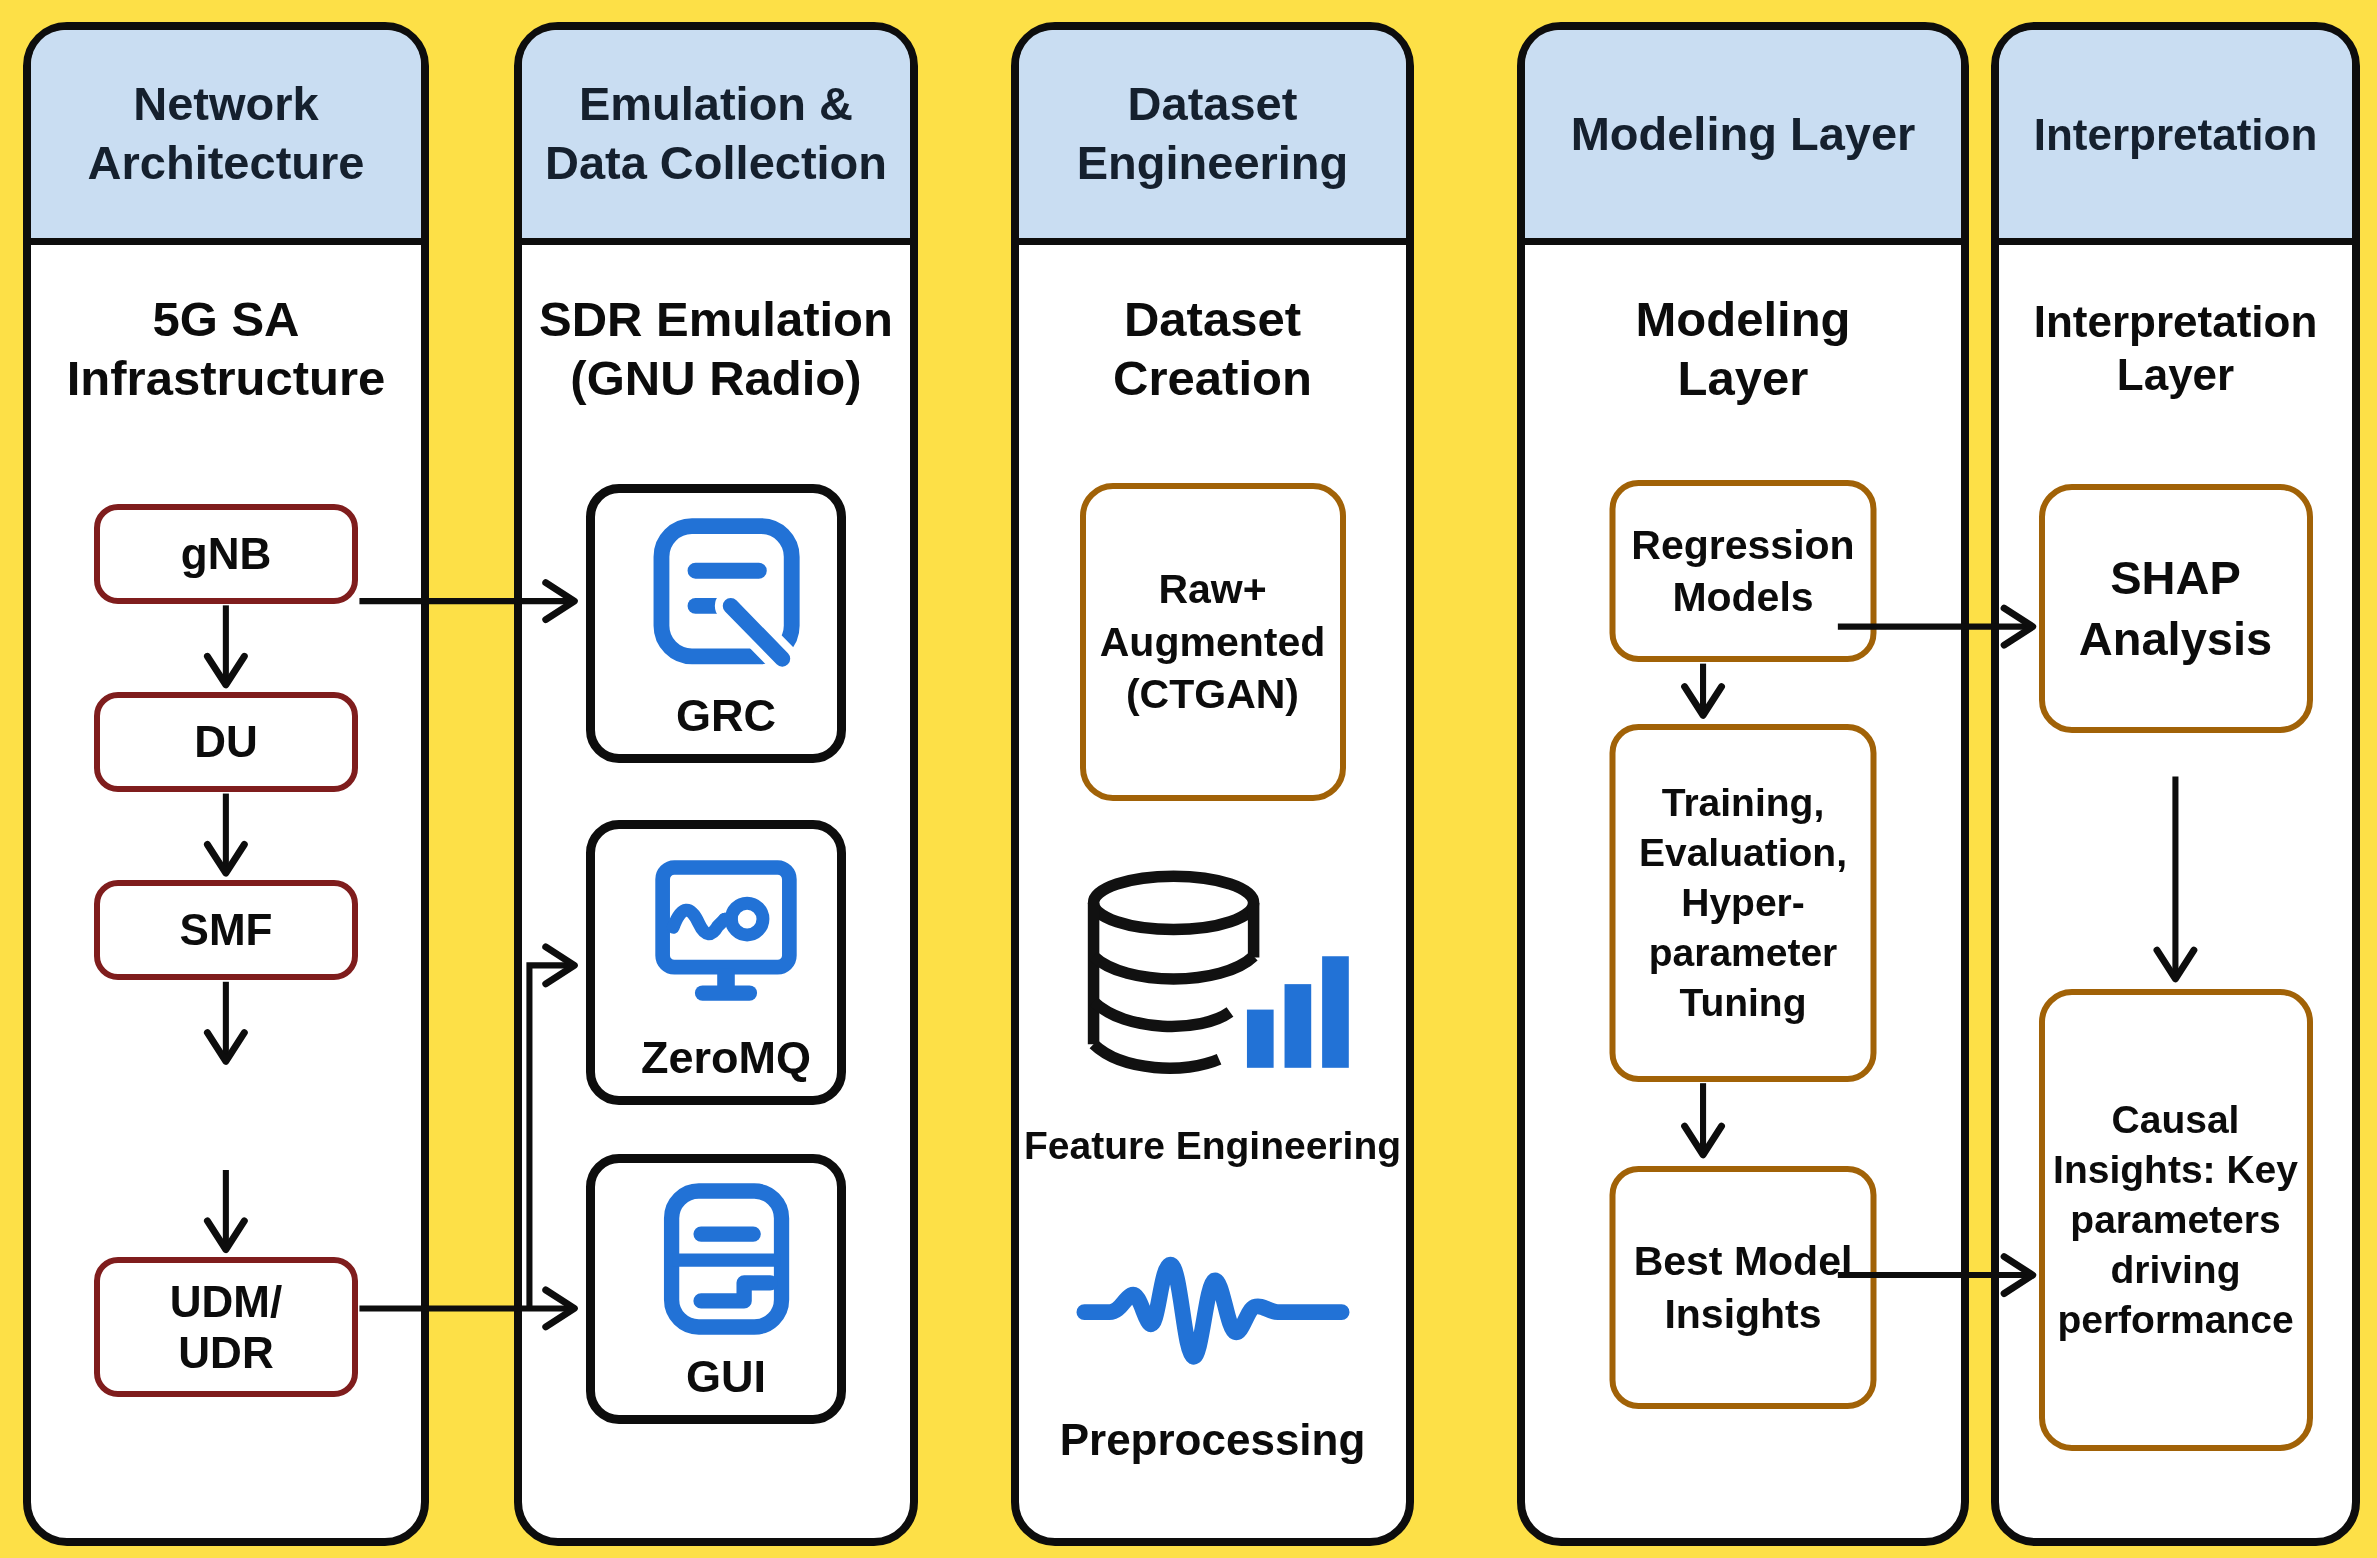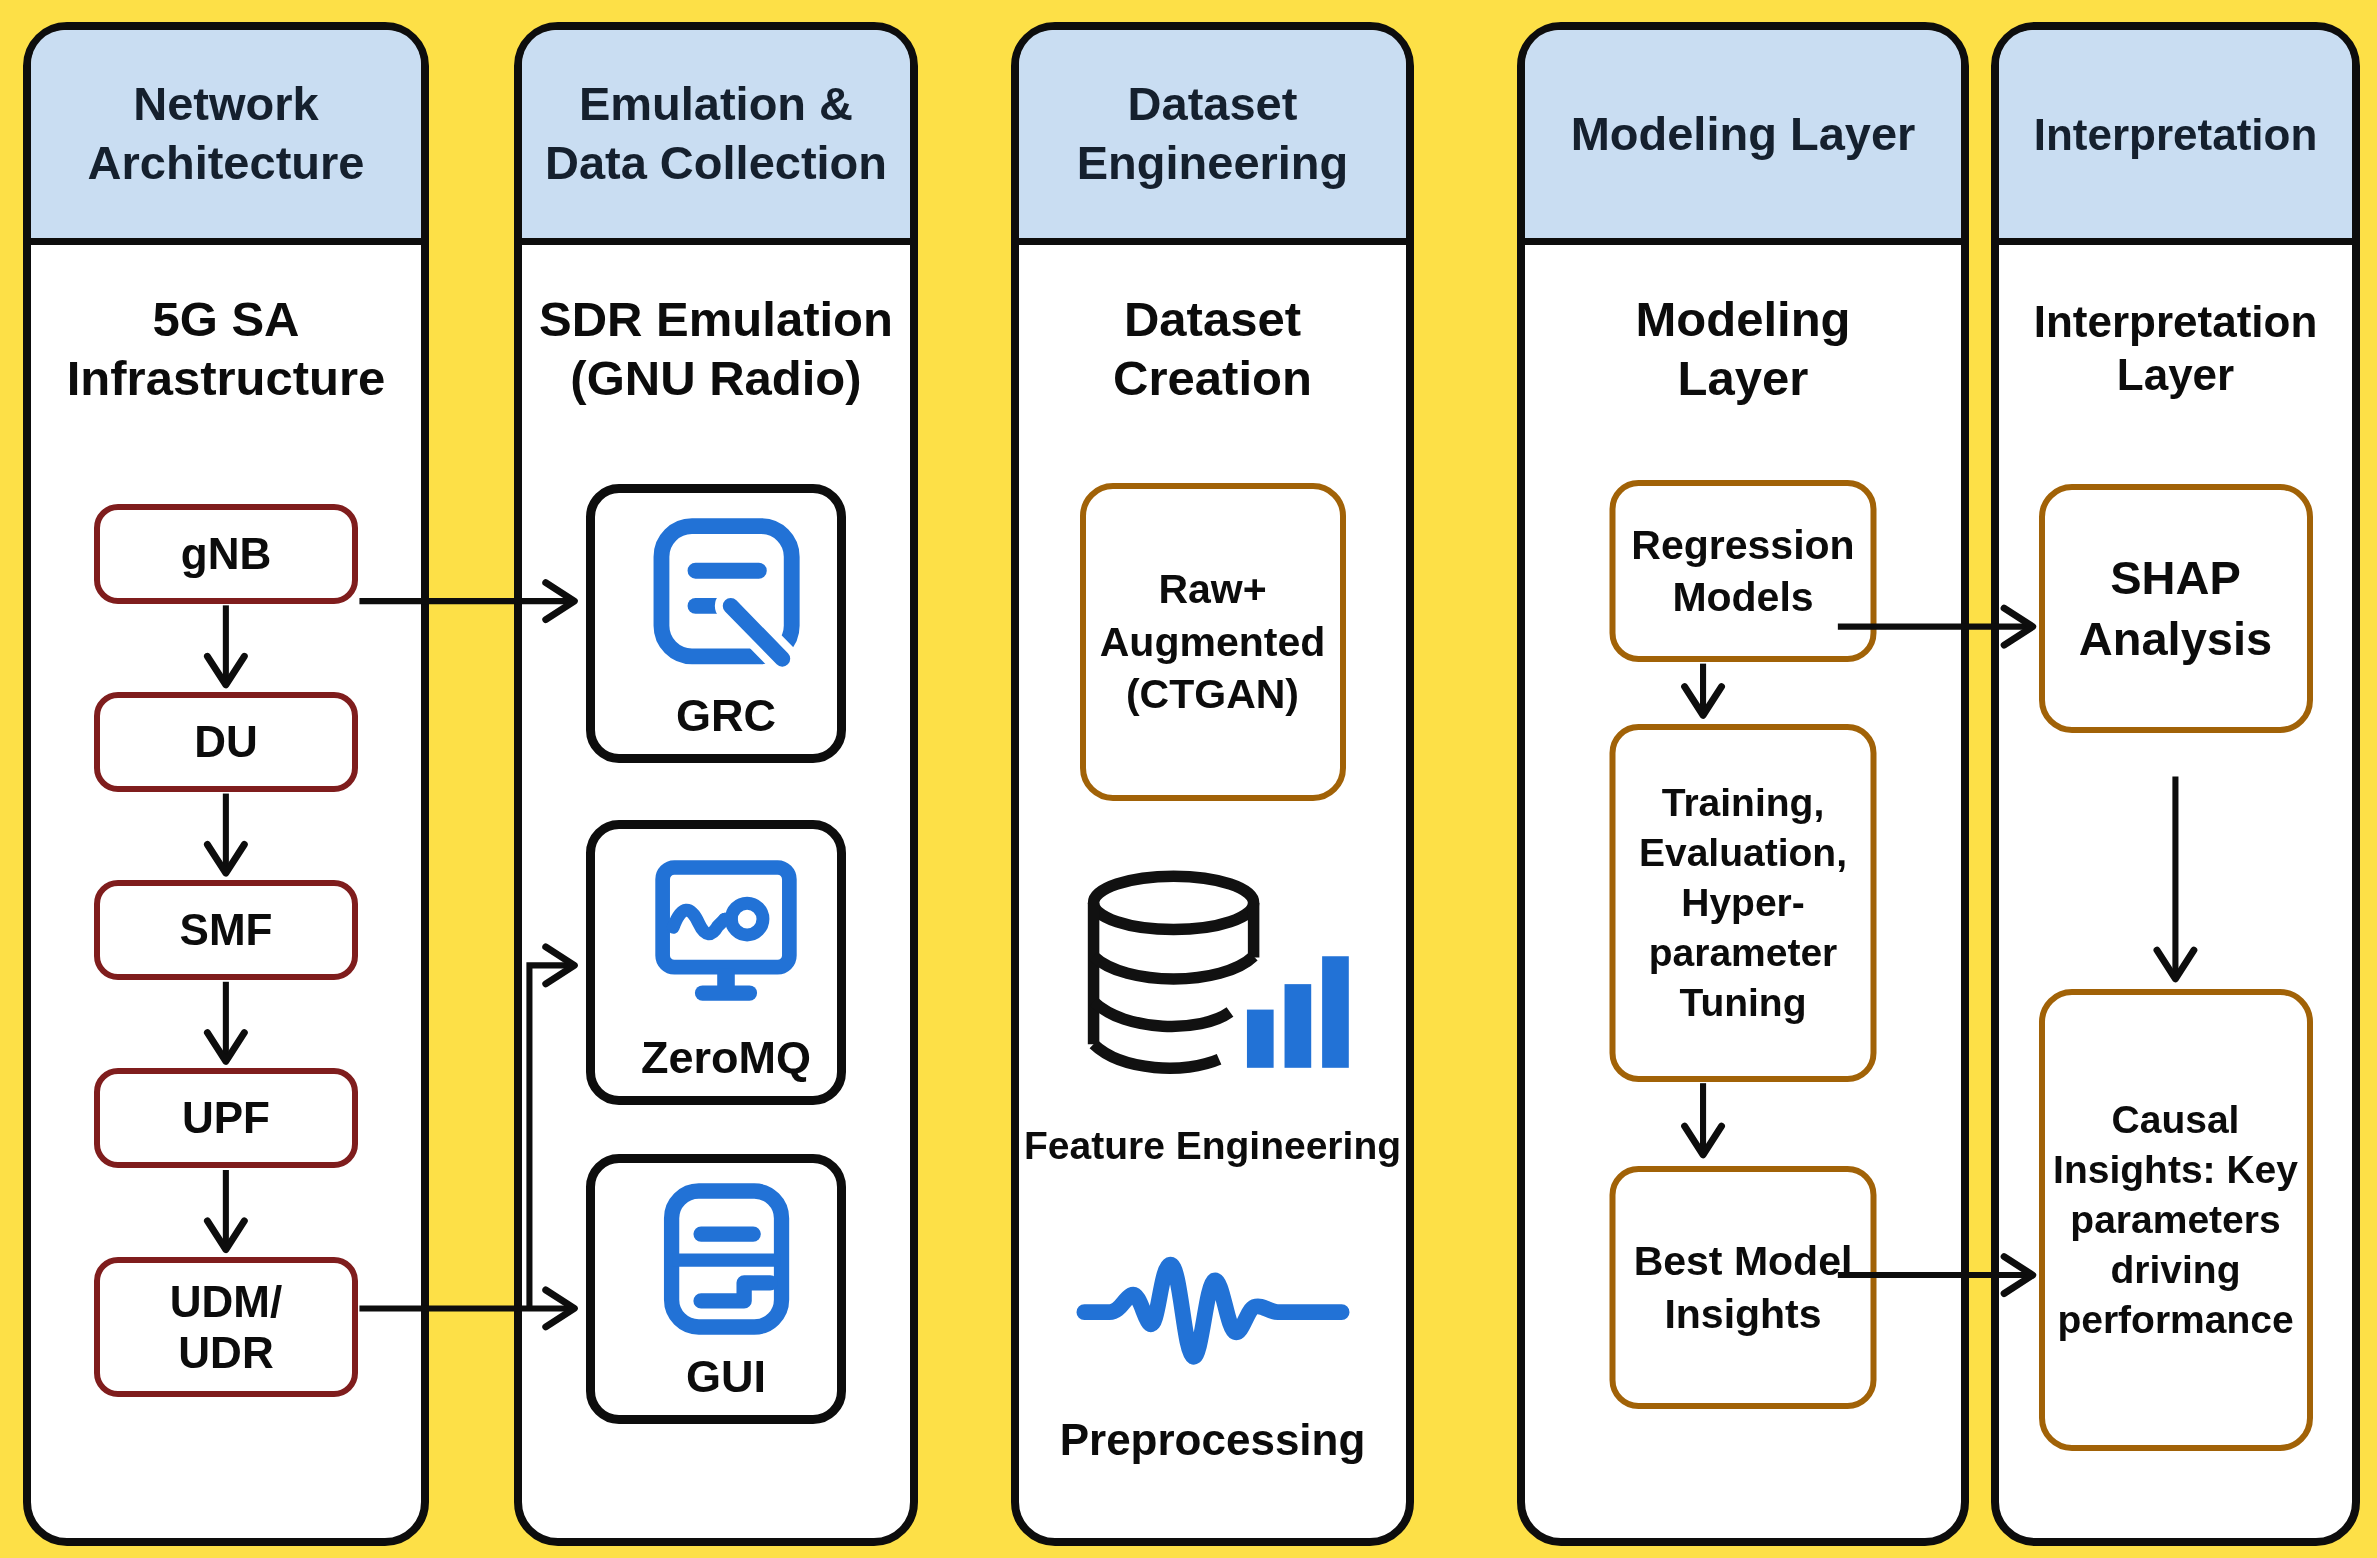--- a/index.html
+++ b/index.html
@@ -79,21 +79,20 @@
 <div id="canvas">
 
   <div class="col" style="left:23px;width:406px;">
     <div class="col-header">Network
 Architecture</div>
     <div class="col-title">5G SA
 Infrastructure</div>
     <div class="node n-col1" style="top:474px;">gNB</div>
     <div class="node n-col1" style="top:662px;">DU</div>
     <div class="node n-col1" style="top:850px;">SMF</div>
-    <div class="node n-col1" style="top:1038px;">UPF</div>
     <div class="node n-col1 n-udm" style="top:1227px;">UDM/
 UDR</div>
   </div>
 
   <div class="col" style="left:514px;width:404px;">
     <div class="col-header">Emulation &amp;
 Data Collection</div>
     <div class="col-title">SDR Emulation
 (GNU Radio)</div>
 

